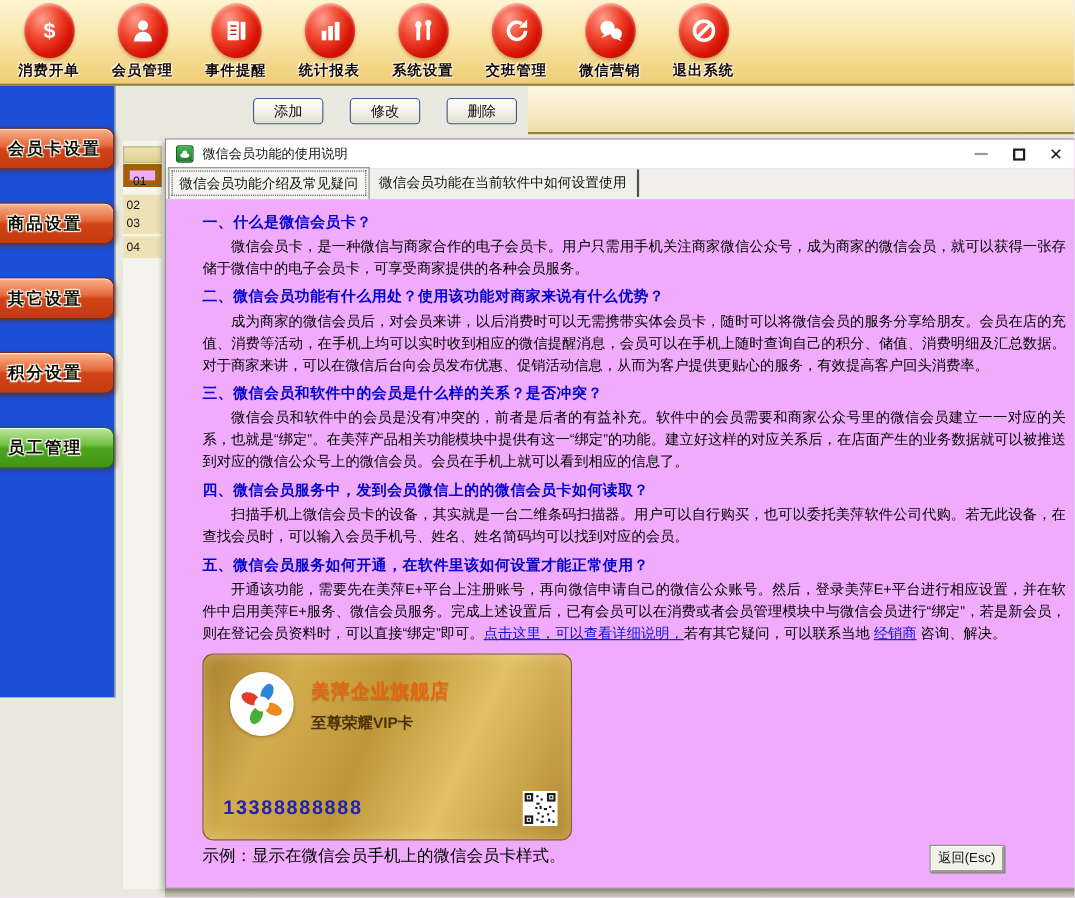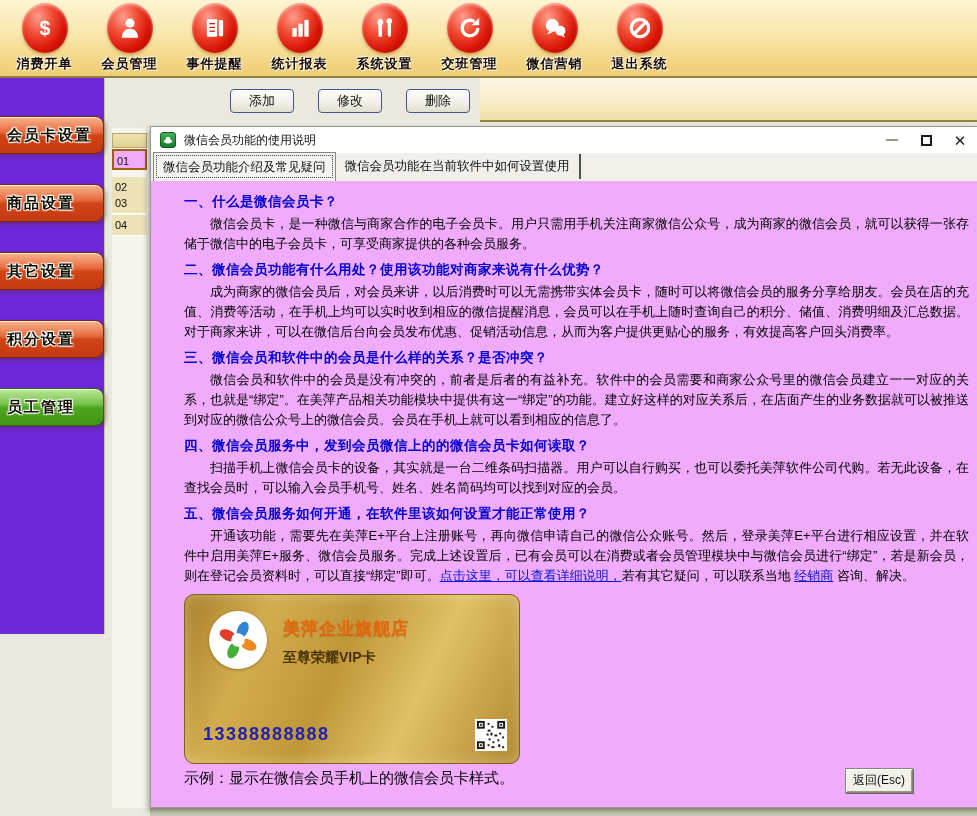--- a/index.html
+++ b/index.html
@@ -20,21 +20,21 @@
   .tool-label { margin-top:2px; font-size:13px; font-weight:bold; color:#140800;
     text-shadow:1px 1px 1px #fff,-1px -1px 1px #fff; letter-spacing:1px; }
 
   
   .gold-strip { position:absolute; left:480px; top:78px; width:497px; height:44px;
     background:linear-gradient(180deg,#fcf6e2 0%,#f8edc9 55%,#f0dda6 100%);
     border-bottom:2px solid #93833d; z-index:1; }
 
   
   .sidebar { position:absolute; left:0; top:78px; width:105px; height:556px;
-    background:#6d28d9; border-right:1px solid #cdc194; z-index:2; }
+    background:#1d4ed8; border-right:1px solid #cdc194; z-index:2; }
   .side-btn { position:absolute; left:-14px; width:118px; height:38px; border-radius:9px;
     border:1px solid #7c2a08; cursor:pointer;
     background:linear-gradient(180deg,#f8b58d 0%,#e66a3e 42%,#d04416 52%,#c43a10 100%);
     box-shadow:inset 0 1px 0 rgba(255,255,255,.75), 2px 2px 4px rgba(90,40,0,.4);
     display:flex; align-items:center; padding-left:20px; }
   .side-btn.green { border-color:#2c6a06;
     background:linear-gradient(180deg,#bfe89e 0%,#73c246 42%,#4da51e 52%,#419512 100%); }
   .side-btn span { font-size:15px; font-weight:bold; color:#101000; letter-spacing:2px;
     text-shadow:1px 1px 1px #fff,-1px -1px 1px #fff,1px -1px 1px #fff,-1px 1px 1px #fff; white-space:nowrap; }
 
@@ -44,21 +44,21 @@
     font-size:13px; color:#101010; text-align:center; line-height:22px; cursor:pointer;
     box-shadow:inset 0 1px 0 #fff; z-index:2; }
 
   
   .list-col { position:absolute; left:112px; top:128px; width:38px; height:680px;
     background:#f5f5ee; z-index:2; }
   .list-head { position:absolute; left:0; top:5px; width:35px; height:15px;
     background:linear-gradient(180deg,#efe3b4,#e0d092); border:1px solid #b9a86c; }
   .list-row { position:absolute; left:0; width:35px; height:21px; background:#ede2b6;
     border-bottom:1px solid #fff; font-size:11px; color:#111; padding:4px 0 0 3px; }
-  .list-row.sel { border:2px solid #a16207; background:#f0abfc; }
+  .list-row.sel { border:6px solid #a16207; background:#f0abfc; }
 
   
   .dialog { position:absolute; left:150px; top:126px; width:827px; height:682px;
     background:#f0abfc; border:1px solid #98988e; border-right:none; z-index:5;
     box-shadow:-2px 3px 6px rgba(0,0,0,.35); }
   .titlebar { height:26px; background:#ffffff; display:flex; align-items:center; padding-left:9px; }
   .dlg-icon { width:16px; height:16px; border-radius:3px;
     background:linear-gradient(180deg,#45b254,#1d7a2c); border:1px solid #0f5e1d;
     display:flex; align-items:center; justify-content:center; }
   .dlg-icon svg { width:12px; height:12px; }

